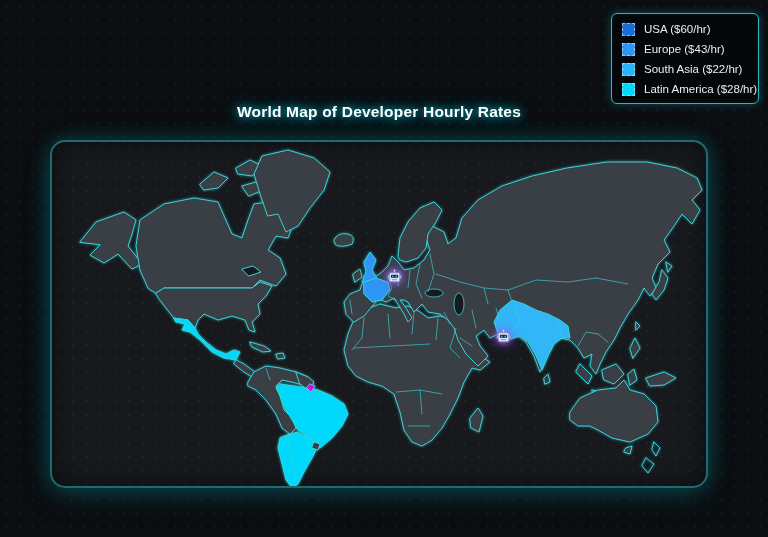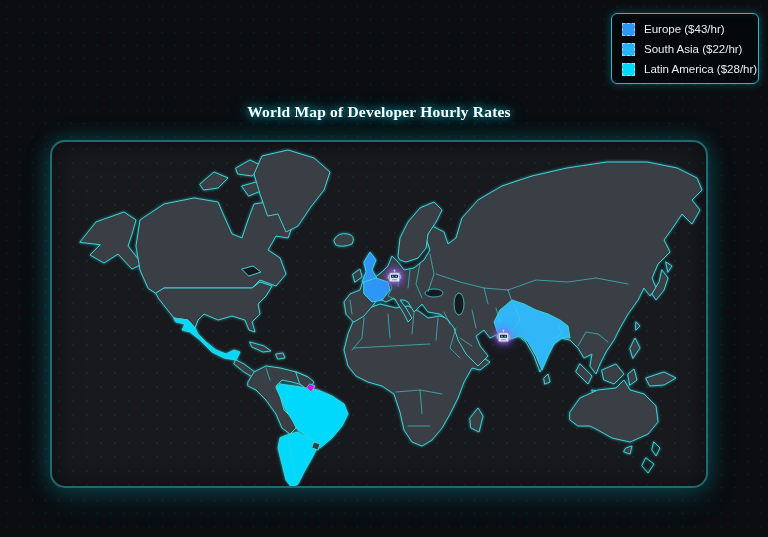--- a/index.html
+++ b/index.html
@@ -57,23 +57,27 @@
     content:""; position:absolute; inset:-2px; border-radius:50%;
     background: radial-gradient(rgba(90,110,230,.55), rgba(90,110,230,0) 70%);
   }
   .ai-marker svg { position:relative; display:block; }
 </style>
 </head>
 <body>
 
 <div class="page" style="background-color: rgb(11, 13, 16);">
 
-  <div class="map-title" style="color: rgb(255, 255, 255); font-family: Liberation Serif, serif;">World Map of Developer Hourly Rates</div>
+  <div class="map-title" style="color: rgb(255, 255, 255);">World Map of Developer Hourly Rates</div>
 
   <div class="legend">
+    <div class="legend-row">
+      <span class="swatch" style="background-color: rgb(27, 110, 216);"></span>
+      <span class="legend-label">USA ($60/hr)</span>
+    </div>
     <div class="legend-row">
       <span class="swatch" style="background-color: rgb(46, 150, 245);"></span>
       <span class="legend-label">Europe ($43/hr)</span>
     </div>
     <div class="legend-row">
       <span class="swatch" style="background-color: rgb(39, 180, 248);"></span>
       <span class="legend-label">South Asia ($22/hr)</span>
     </div>
     <div class="legend-row">
       <span class="swatch" style="background-color: rgb(0, 217, 251);"></span>

